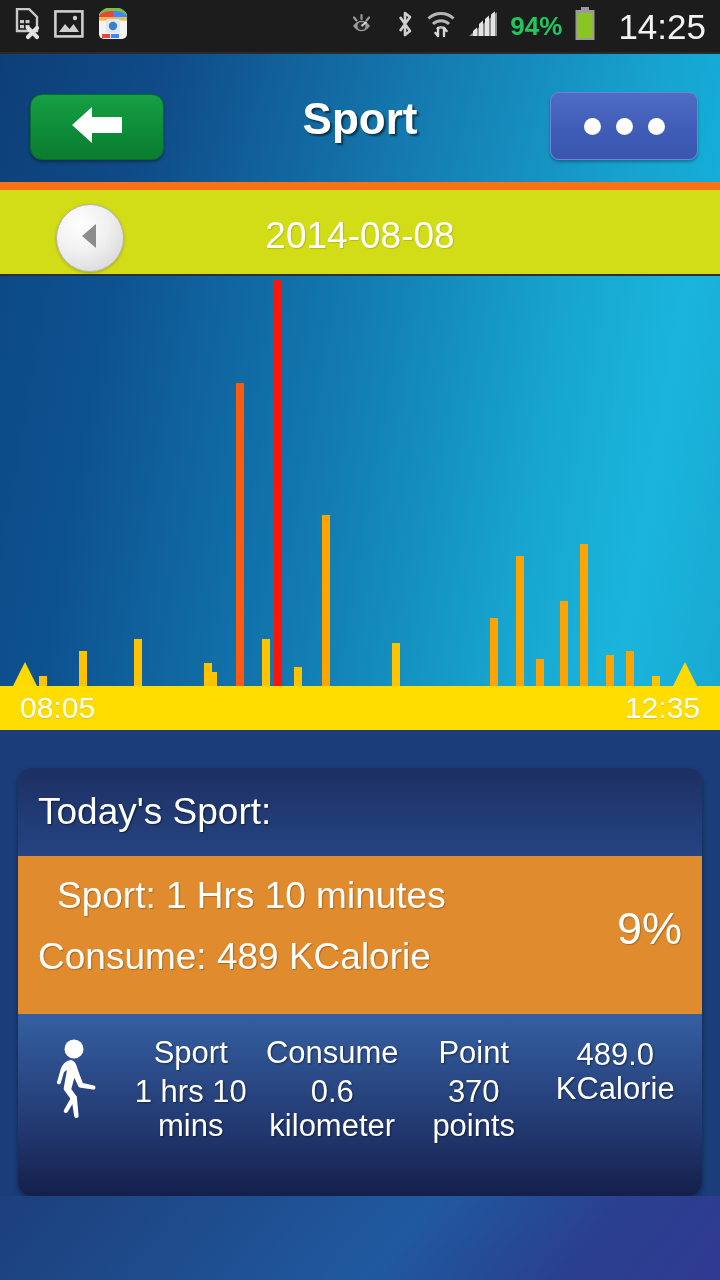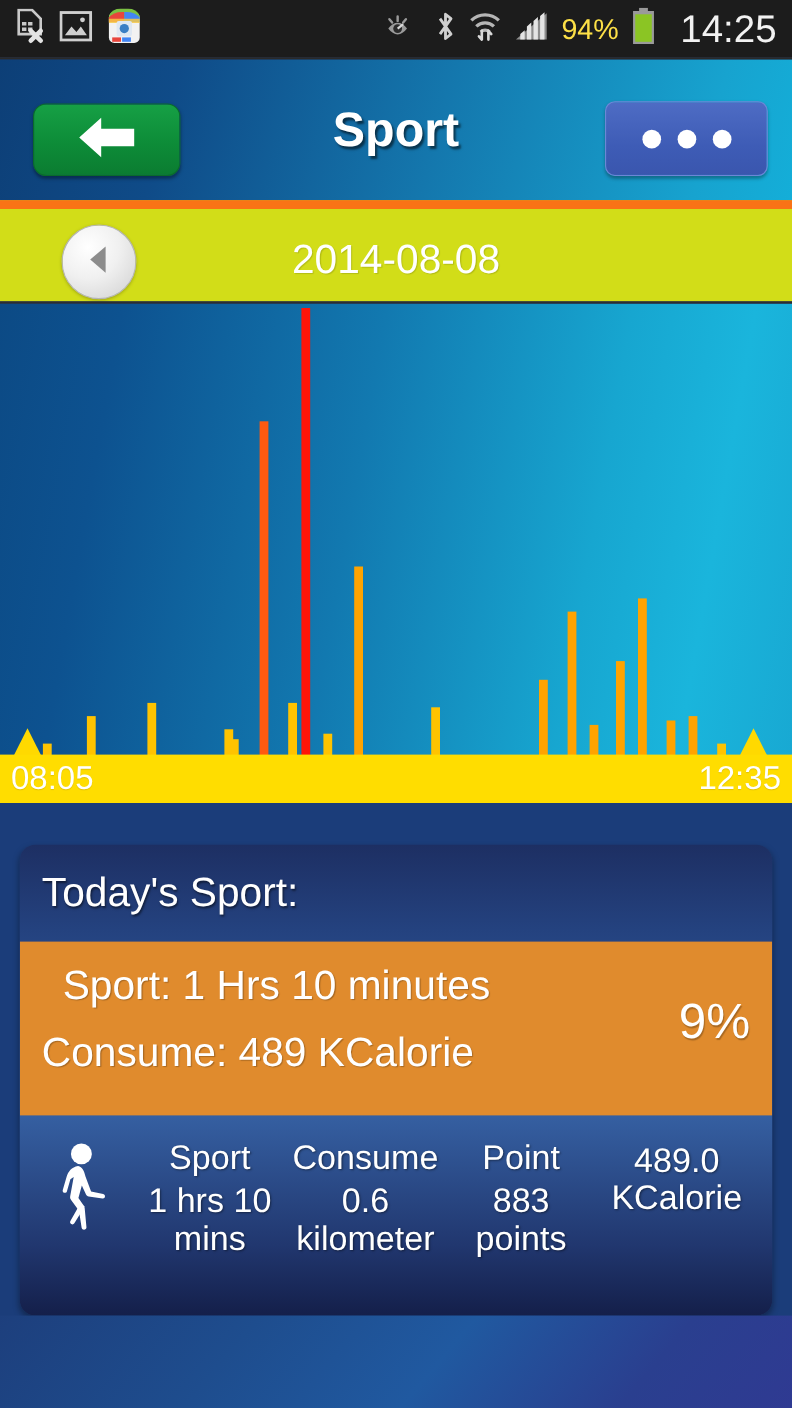--- a/index.html
+++ b/index.html
@@ -18,21 +18,21 @@
     display:flex; align-items:center;
     padding:0 14px;
   }
   #sb-left{ display:flex; align-items:center; gap:14px; }
   #sb-right{ margin-left:auto; display:flex; align-items:center; gap:11px; }
   .sb-ico{ display:block; }
   #sb-clock{
     color:#f2f2f2; font-size:35px; letter-spacing:0px; line-height:1;
     margin-left:10px; font-family:"Liberation Sans", sans-serif;
   }
-  #sb-batt-pct{ color:#fde047; font-size:26px; line-height:1; }
+  #sb-batt-pct{ color:#22c55e; font-size:26px; line-height:1;font-weight:bold; }
 
   
   #header{
     position:absolute; left:0; top:52px; width:720px; height:130px;
     background:linear-gradient(105deg,#0d3f77 0%, #0f4b88 22%, #1477ad 55%, #17a3cf 88%, #14aed8 100%);
     border-top:2px solid #2a2a2a;
   }
   #back-btn{
     position:absolute; left:30px; top:40px; width:134px; height:66px;
     background:linear-gradient(180deg,#16a045 0%, #0d8c38 55%, #0b7c31 100%);
@@ -87,21 +87,21 @@
   }
   #plot{ position:absolute; left:0; top:0; width:720px; height:412px; }
   .bar{ position:absolute; bottom:0; }
   .tri{ position:absolute; bottom:0; width:0; height:0;
         border-left:13px solid transparent; border-right:13px solid transparent;
         border-bottom:26px solid #ffd900; }
   #axis{
     position:absolute; left:0; bottom:0; width:720px; height:44px;
     background:#ffdd00;
     display:flex; align-items:center; justify-content:space-between;
-    padding:0 10px;
+    padding:0 20px;
     gap:28px;
   }
   .axis-label{ color:#fff; font-size:30px; text-shadow:0 1px 1px rgba(0,0,0,.12); }
 
   
   #card{
     position:absolute; left:18px; top:768px; width:684px; height:428px;
     border-radius:14px;
     background:linear-gradient(180deg,#1d2f63 0%, #24427f 18%, #3763a6 55%, #21376f 85%, #141f4a 100%);
     box-shadow:0 3px 6px rgba(0,0,0,.35);
@@ -303,21 +303,21 @@
     <div class="stat-col">
       <div class="stat-head">Sport</div>
       <div class="stat-val">1 hrs 10 mins</div>
     </div>
     <div class="stat-col">
       <div class="stat-head">Consume</div>
       <div class="stat-val">0.6 kilometer</div>
     </div>
     <div class="stat-col">
       <div class="stat-head">Point</div>
-      <div class="stat-val">883 points</div>
+      <div class="stat-val">370 points</div>
     </div>
     <div class="stat-col">
       <div class="stat-val">489.0 KCalorie</div>
     </div>
   </div>
 </div>
 
 <div id="bottomfill"></div>
 
 </body></html>

